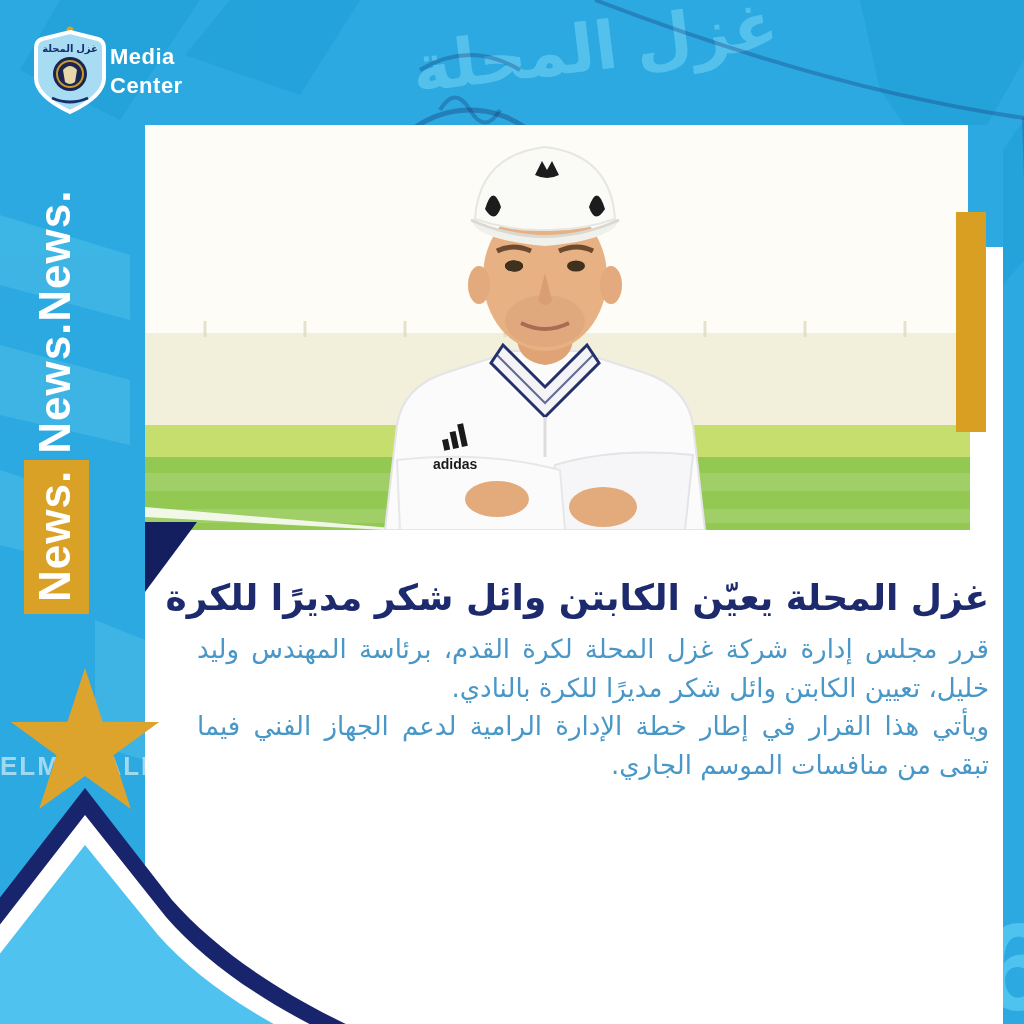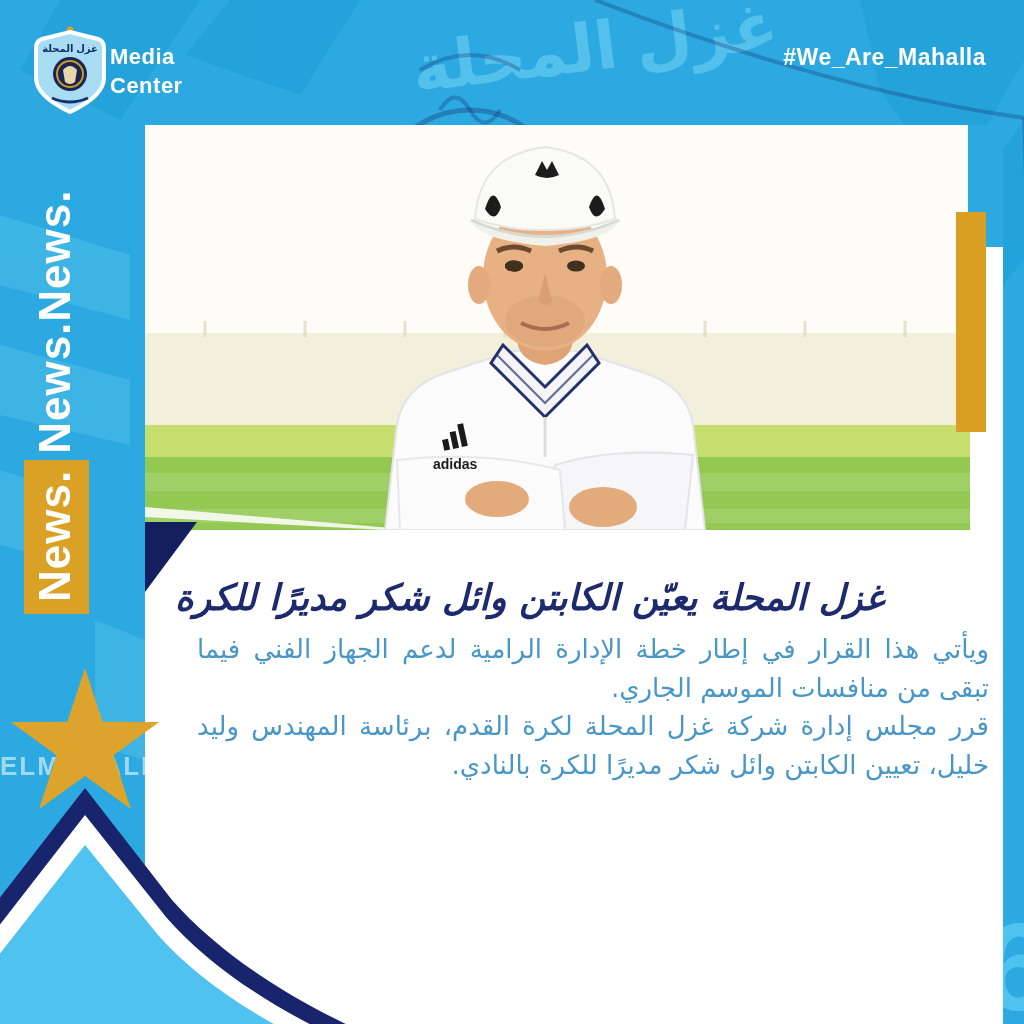--- a/index.html
+++ b/index.html
@@ -23,23 +23,23 @@
   .rail .hl{background:#D9A125;padding:6px 10px 10px 12px;}
   .rail .rest{padding-left:6px;}
 
   
   .card{left:145px;top:125px;width:858px;height:1024px;background:#fff;overflow:hidden;}
   .photo{position:absolute;left:0;top:0;width:825px;height:405px;}
   .notch{position:absolute;left:823px;top:0;width:35px;height:122px;background:#2BA9E0;}
   .gold-bar{position:absolute;left:811px;top:87px;width:30px;height:220px;background:#D89F22;}
   .corner-tri{position:absolute;left:0;top:397px;width:0;height:0;
               border-left:52px solid #141F60;border-bottom:70px solid transparent;}
-  .headline{position:absolute;right:14px;left:30px;top:428px;direction:rtl;text-align:left;
+  .headline{position:absolute;right:14px;left:30px;top:428px;direction:rtl;text-align:center;
             color:#1D2A6E;font-weight:bold;font-size:36px;white-space:nowrap;
-            font-family:"DejaVu Sans",sans-serif;font-style:italic;}
+            font-family:"DejaVu Sans",sans-serif;}
   .body-text{position:absolute;right:14px;left:52px;top:505px;direction:rtl;
              text-align:justify;color:#4897C7;font-size:26px;line-height:38.5px;
              font-family:"DejaVu Sans",sans-serif;}
   .body-text p{margin:0;}
 
   
   #mound,#star-svg{position:absolute;left:0;top:0;pointer-events:none;}
 </style>
 </head>
 <body>
@@ -164,22 +164,22 @@
       </g>
     </svg>
 
     <div class="notch"></div>
     <div class="gold-bar"></div>
     <div class="corner-tri"></div>
 
     <h1 class="headline" dir="rtl">غزل المحلة يعيّن الكابتن وائل شكر مديرًا للكرة</h1>
 
     <div class="body-text" dir="rtl">
+      <p>قرر مجلس إدارة شركة غزل المحلة لكرة القدم، برئاسة المهندس وليد خليل، تعيين الكابتن وائل شكر مديرًا للكرة بالنادي.</p>
       <p>ويأتي هذا القرار في إطار خطة الإدارة الرامية لدعم الجهاز الفني فيما تبقى من منافسات الموسم الجاري.</p>
-      <p>قرر مجلس إدارة شركة غزل المحلة لكرة القدم، برئاسة المهندس وليد خليل، تعيين الكابتن وائل شكر مديرًا للكرة بالنادي.</p>
     </div>
   </div>
 
   <svg id="mound" width="1024" height="1024" viewBox="0 0 1024 1024">
     <path d="M-60 975 L85 788 L172 900 C265 1005 445 1085 740 1150 L-60 1150 Z" fill="#18246B"></path>
     <path d="M-60 1002 L85 815 L166 917 C252 1016 428 1093 700 1155 L-60 1155 Z" fill="#FFFFFF"></path>
     <path d="M-60 1030 L85 845 L158 935 C242 1030 415 1102 668 1160 L-60 1160 Z" fill="#4FC2EF"></path>
   </svg>
 
   <svg id="star-svg" width="1024" height="1024" viewBox="0 0 1024 1024">
@@ -196,15 +196,14 @@
     <circle cx="38" cy="48" r="13" fill="none" stroke="#C9982F" stroke-width="2"></circle>
     <path d="M31 44 Q38 36 45 44 L43 56 Q38 60 33 56 Z" fill="#E8D7A8"></path>
     <path d="M20 72 Q38 80 56 72" fill="none" stroke="#16306E" stroke-width="3"></path>
   </svg>
 
   <div class="media-center abs">
     <div>Media</div>
     <div>Center</div>
   </div>
 
-  <div class="hashtag abs">#We_Are_Mahalla</div>
 
 </div>
 
 </body></html>

